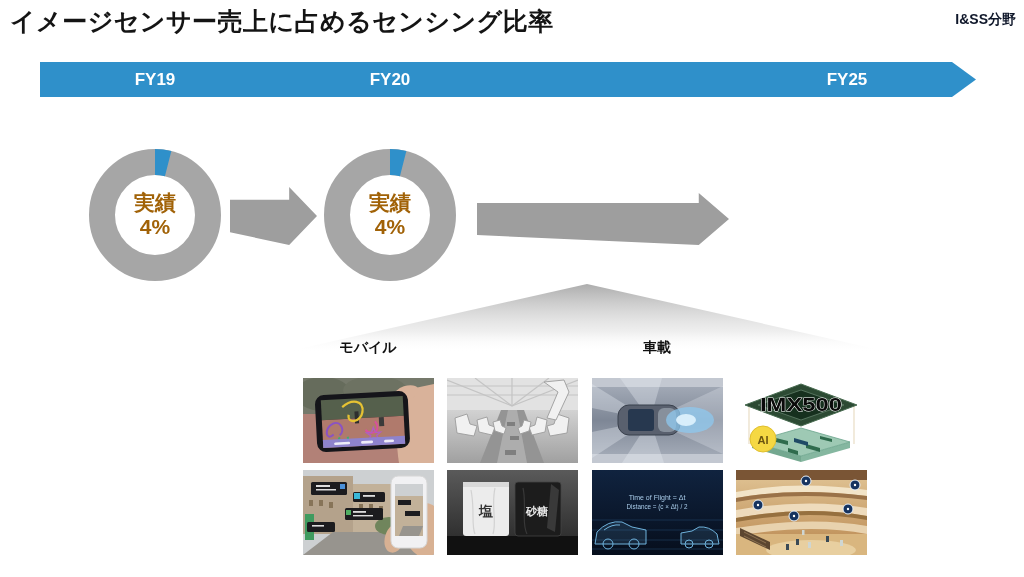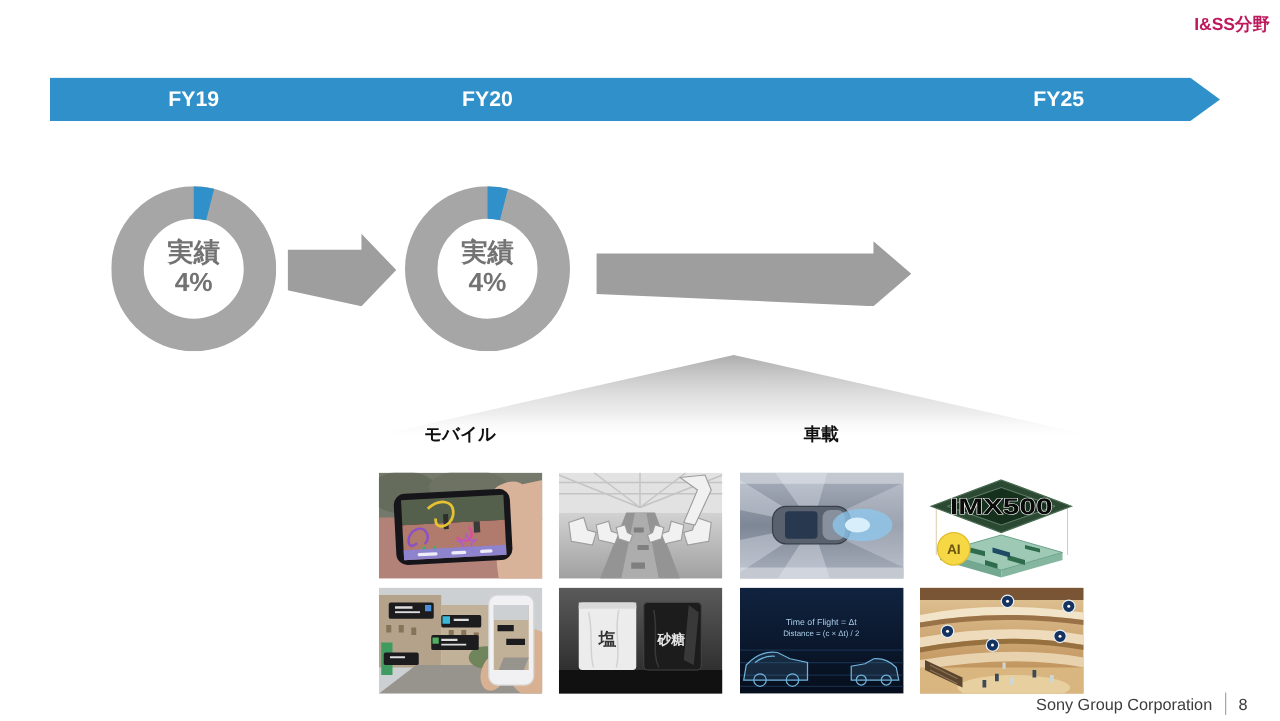--- a/index.html
+++ b/index.html
@@ -1,30 +1,30 @@
 <!DOCTYPE html>
 <html><head>
 <meta charset="utf-8">
 <style>
   html,body{margin:0;padding:0;background:#fff;}
   .slide{position:relative;width:1024px;height:577px;background:#ffffff;
          font-family:"Liberation Sans","DejaVu Sans",sans-serif;overflow:hidden;}
   .abs{position:absolute;}
   .title{left:10px;top:5px;font-size:25px;font-weight:800;color:#141414;letter-spacing:.5px;}
-  .division{right:8px;top:11px;font-size:14px;font-weight:700;color:#be185d;}
+  .division{right:8px;top:11px;font-size:14px;font-weight:700;color:#0f172a;}
 
   .banner{left:40px;top:62px;width:936px;height:35px;background:#2F90CA;
           clip-path:polygon(0 0,calc(100% - 24px) 0,100% 50%,calc(100% - 24px) 100%,0 100%);}
   .fy{top:62px;height:35px;display:flex;align-items:center;justify-content:center;
       color:#fff;font-weight:700;font-size:17px;transform:translateX(-50%);}
   .fy19{left:155px;} .fy20{left:390px;} .fy25{left:847px;}
 
   .donut-wrap svg{display:block;width:100%;height:100%;}
   .donut-label{position:absolute;inset:0;display:flex;flex-direction:column;align-items:center;
-               justify-content:center;font-weight:800;color:#737373;text-align:center;}
+               justify-content:center;font-weight:800;color:#a16207;text-align:center;}
   .donut-sm{width:132px;height:132px;}
   .donut-lg{width:200px;height:200px;}
   .donut-sm .donut-label{font-size:21px;line-height:1.12;}
   .donut-lg .donut-label{font-size:29px;line-height:1.1;}
   .d1{left:89px;top:149px;} .d2{left:324px;top:149px;} .d3{left:745px;top:115px;}
 
   .arrow{background:#9e9e9e;}
   .arrow1{left:230px;top:187px;width:87px;height:58px;
           clip-path:polygon(0 22%,68% 22%,68% 0,100% 50%,68% 100%,0 78%);}
   .arrow2{left:477px;top:193px;width:252px;height:52px;
@@ -44,20 +44,21 @@
 
   .footer{right:26px;bottom:5px;display:flex;align-items:center;gap:10px;
           font-size:13px;color:#3d3d3d;}
   .page-divider{width:1px;height:18px;background:#a9a9a9;}
 </style>
 </head>
 <body>
 
 <div class="slide">
 
+  <div class="abs title">イメージセンサー売上に占めるセンシング比率</div>
   <div class="abs division">I&amp;SS分野</div>
 
   <div class="abs banner" style="background: rgb(47, 144, 202);"></div>
   <div class="abs fy fy19">FY19</div>
   <div class="abs fy fy20">FY20</div>
   <div class="abs fy fy25">FY25</div>
 
   <div class="abs donut-wrap donut-sm d1">
     <svg class="donut" viewBox="0 0 132 132">
       <circle class="ring-bg" cx="66" cy="66" r="53" fill="none" stroke="#A6A6A6" stroke-width="26"></circle>
@@ -358,19 +359,14 @@
       <g fill="#ffffff">
         <circle cx="70" cy="11" r="1.2"></circle>
           <circle cx="119" cy="15" r="1.2"></circle>
           <circle cx="22" cy="35" r="1.2"></circle>
         <circle cx="112" cy="39" r="1.2"></circle>
           <circle cx="58" cy="46" r="1.2"></circle>
       </g>
     </svg>
   </div>
 
-  <div class="abs footer">
-    <span>Sony Group Corporation</span>
-    <span class="page-divider"></span>
-    <span>8</span>
-  </div>
 
 </div>
 
 </body></html>

